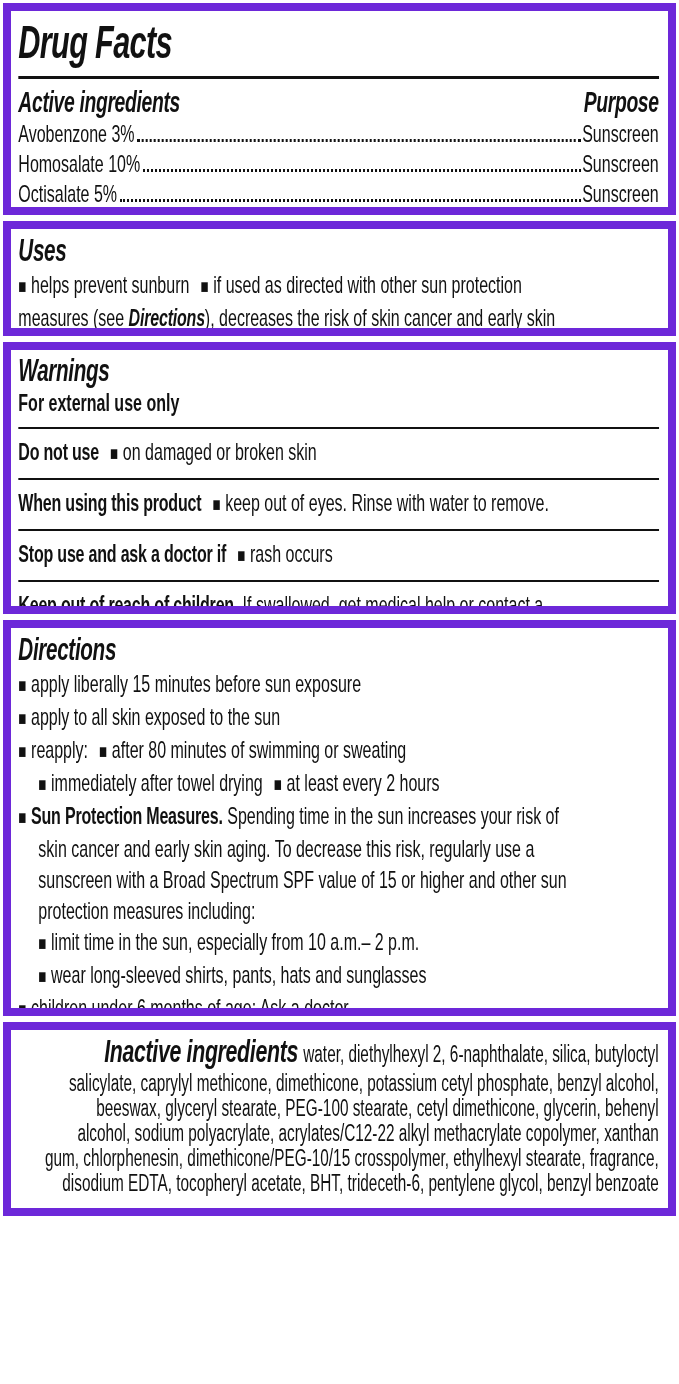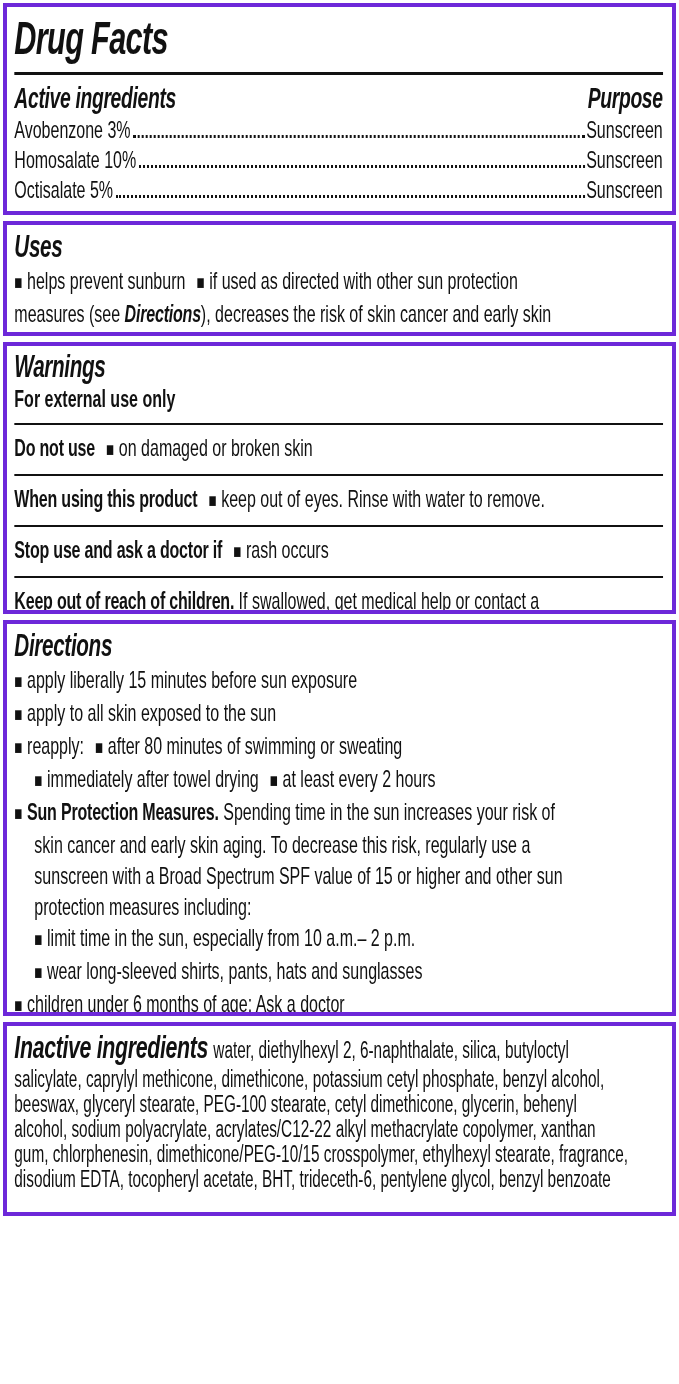--- a/index.html
+++ b/index.html
@@ -3,21 +3,21 @@
 <meta charset="utf-8">
 <style>
   html,body{margin:0;padding:0;background:#fff;}
   .page{
     width:679px;height:1384px;box-sizing:border-box;
     padding:3px;background:#fff;color:#111;
     font-family:"Liberation Sans","DejaVu Sans",sans-serif;
     overflow:hidden;
   }
   .box{
-    border:4px solid #6d28d9;box-sizing:border-box;width:673px;
+    border:8px solid #6d28d9;box-sizing:border-box;width:673px;
     margin-bottom:6px;overflow:hidden;background:#fff;
   }
   
   .cond{width:150%;transform:scaleX(0.6667);transform-origin:0 0;
         box-sizing:border-box;padding:4px 14px 4px 11px;}
   .nw{white-space:nowrap;}
   .title{font-size:46px;line-height:50px;font-weight:bold;font-style:italic;
          letter-spacing:-1px;margin:0;padding-top:2px;}
   .rule-heavy{height:3px;background:#111;margin:9px 0 7px 0;}
   .rule-thin{height:2px;background:#111;margin:10px 0 8px 0;}
@@ -37,21 +37,21 @@
   .warn .sec-h{line-height:34px;}
   .warn .bold-line{font-weight:bold;}
   .dir .line{line-height:31px;}
   .other .sec-h{margin-bottom:5px;}
   .inact{font-size:23px;line-height:25px;}
   .inact .line{font-size:23px;line-height:25px;}
   .inact .first{line-height:34px;}
   .h2i{font-size:32px;font-weight:bold;font-style:italic;letter-spacing:-0.5px;
        margin-right:8px;}
   .b1{height:212px;} .b2{height:115px;} .b3{height:272px;}
-  .b4{height:396px;} .b5{height:114px;} .b6{height:194px;margin-bottom:0;}
+  .b4{height:396px;} .b5{height:114px;} .b6{height:194px;margin-bottom:0;text-align:right;}
 </style>
 </head>
 <body>
 
 <div class="page">
 
   <section class="box b1">
     <div class="cond">
       <h1 class="title nw">Drug Facts</h1>
       <div class="rule-heavy"></div>

